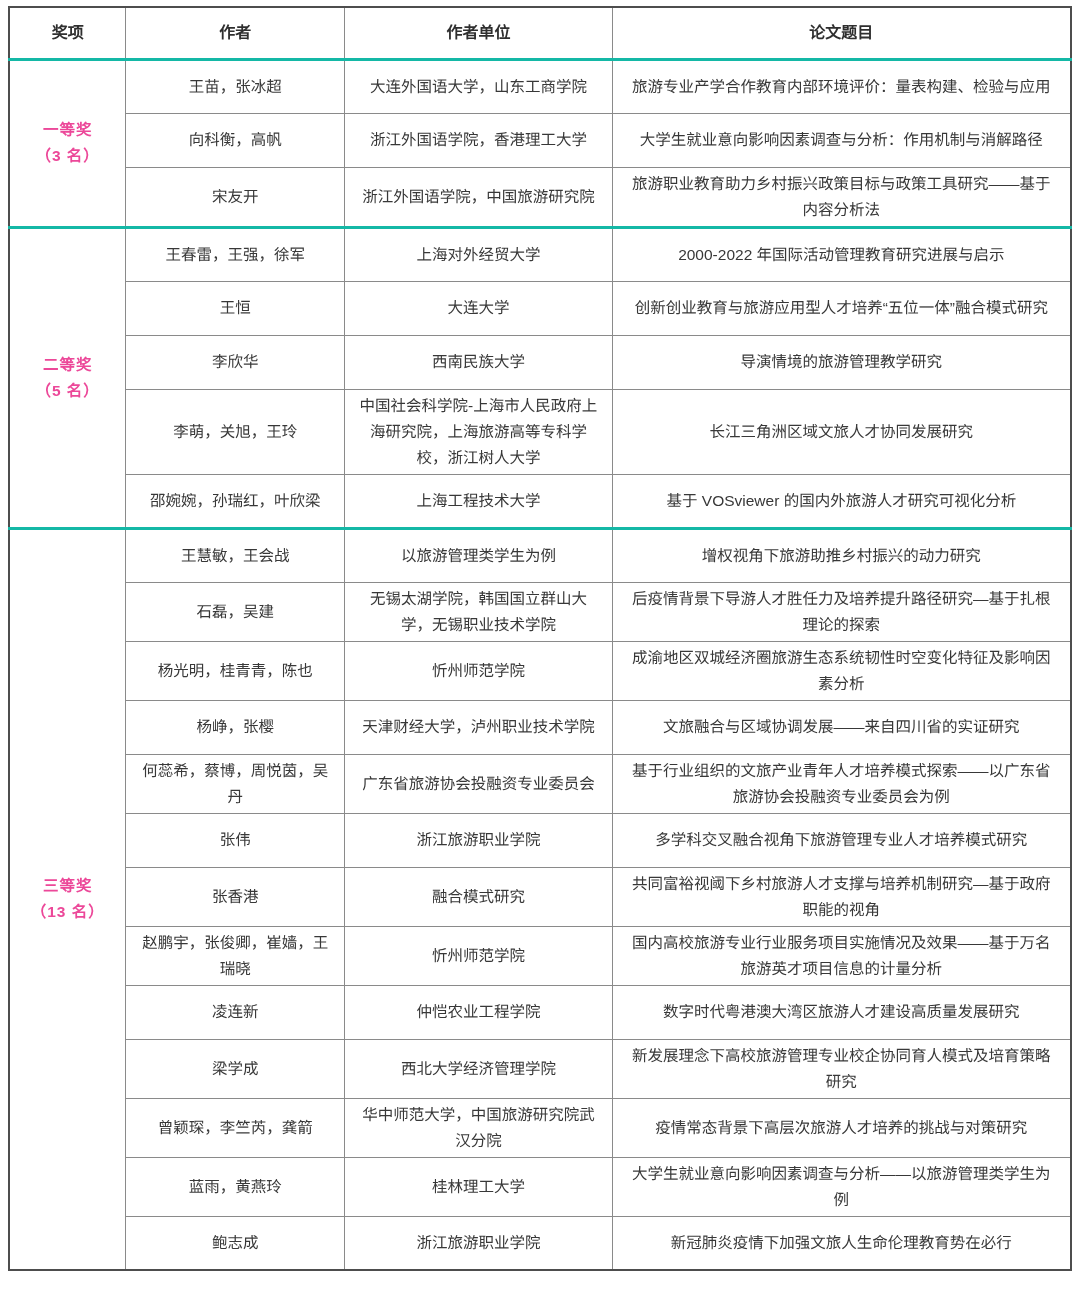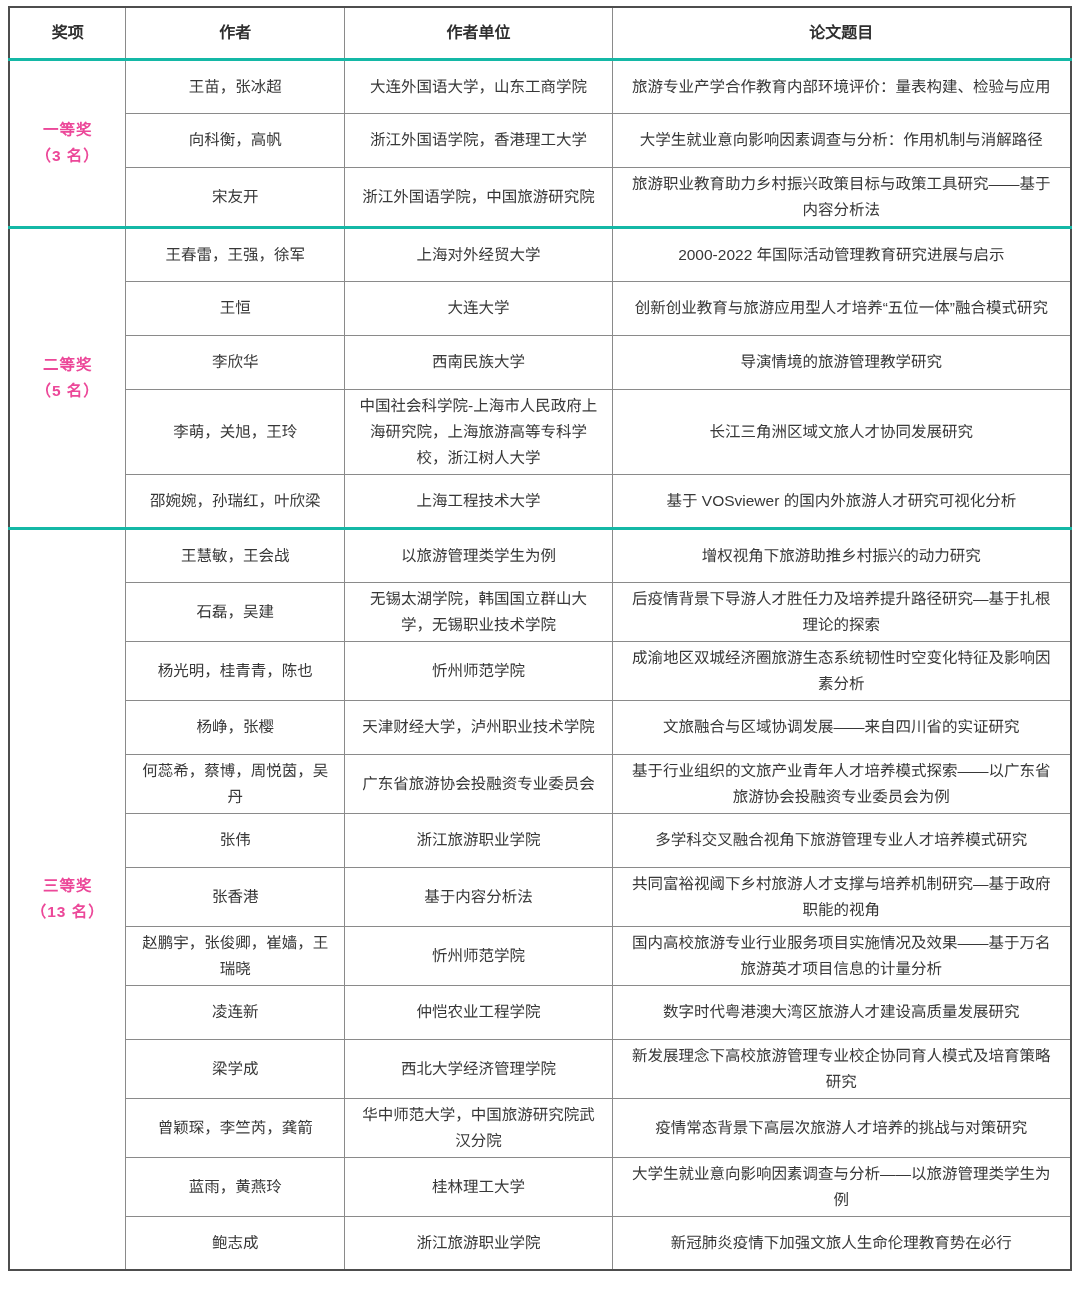--- a/index.html
+++ b/index.html
@@ -159,21 +159,21 @@
         <td>广东省旅游协会投融资专业委员会</td>
         <td>基于行业组织的文旅产业青年人才培养模式探索——以广东省旅游协会投融资专业委员会为例</td>
       </tr>
       <tr>
         <td>张伟</td>
         <td>浙江旅游职业学院</td>
         <td>多学科交叉融合视角下旅游管理专业人才培养模式研究</td>
       </tr>
       <tr>
         <td>张香港</td>
-        <td>基于内容分析法</td>
+        <td>融合模式研究</td>
         <td>共同富裕视阈下乡村旅游人才支撑与培养机制研究—基于政府职能的视角</td>
       </tr>
       <tr>
         <td>赵鹏宇，张俊卿，崔嫱，王瑞晓</td>
         <td>忻州师范学院</td>
         <td>国内高校旅游专业行业服务项目实施情况及效果——基于万名旅游英才项目信息的计量分析</td>
       </tr>
       <tr>
         <td>凌连新</td>
         <td>仲恺农业工程学院</td>

